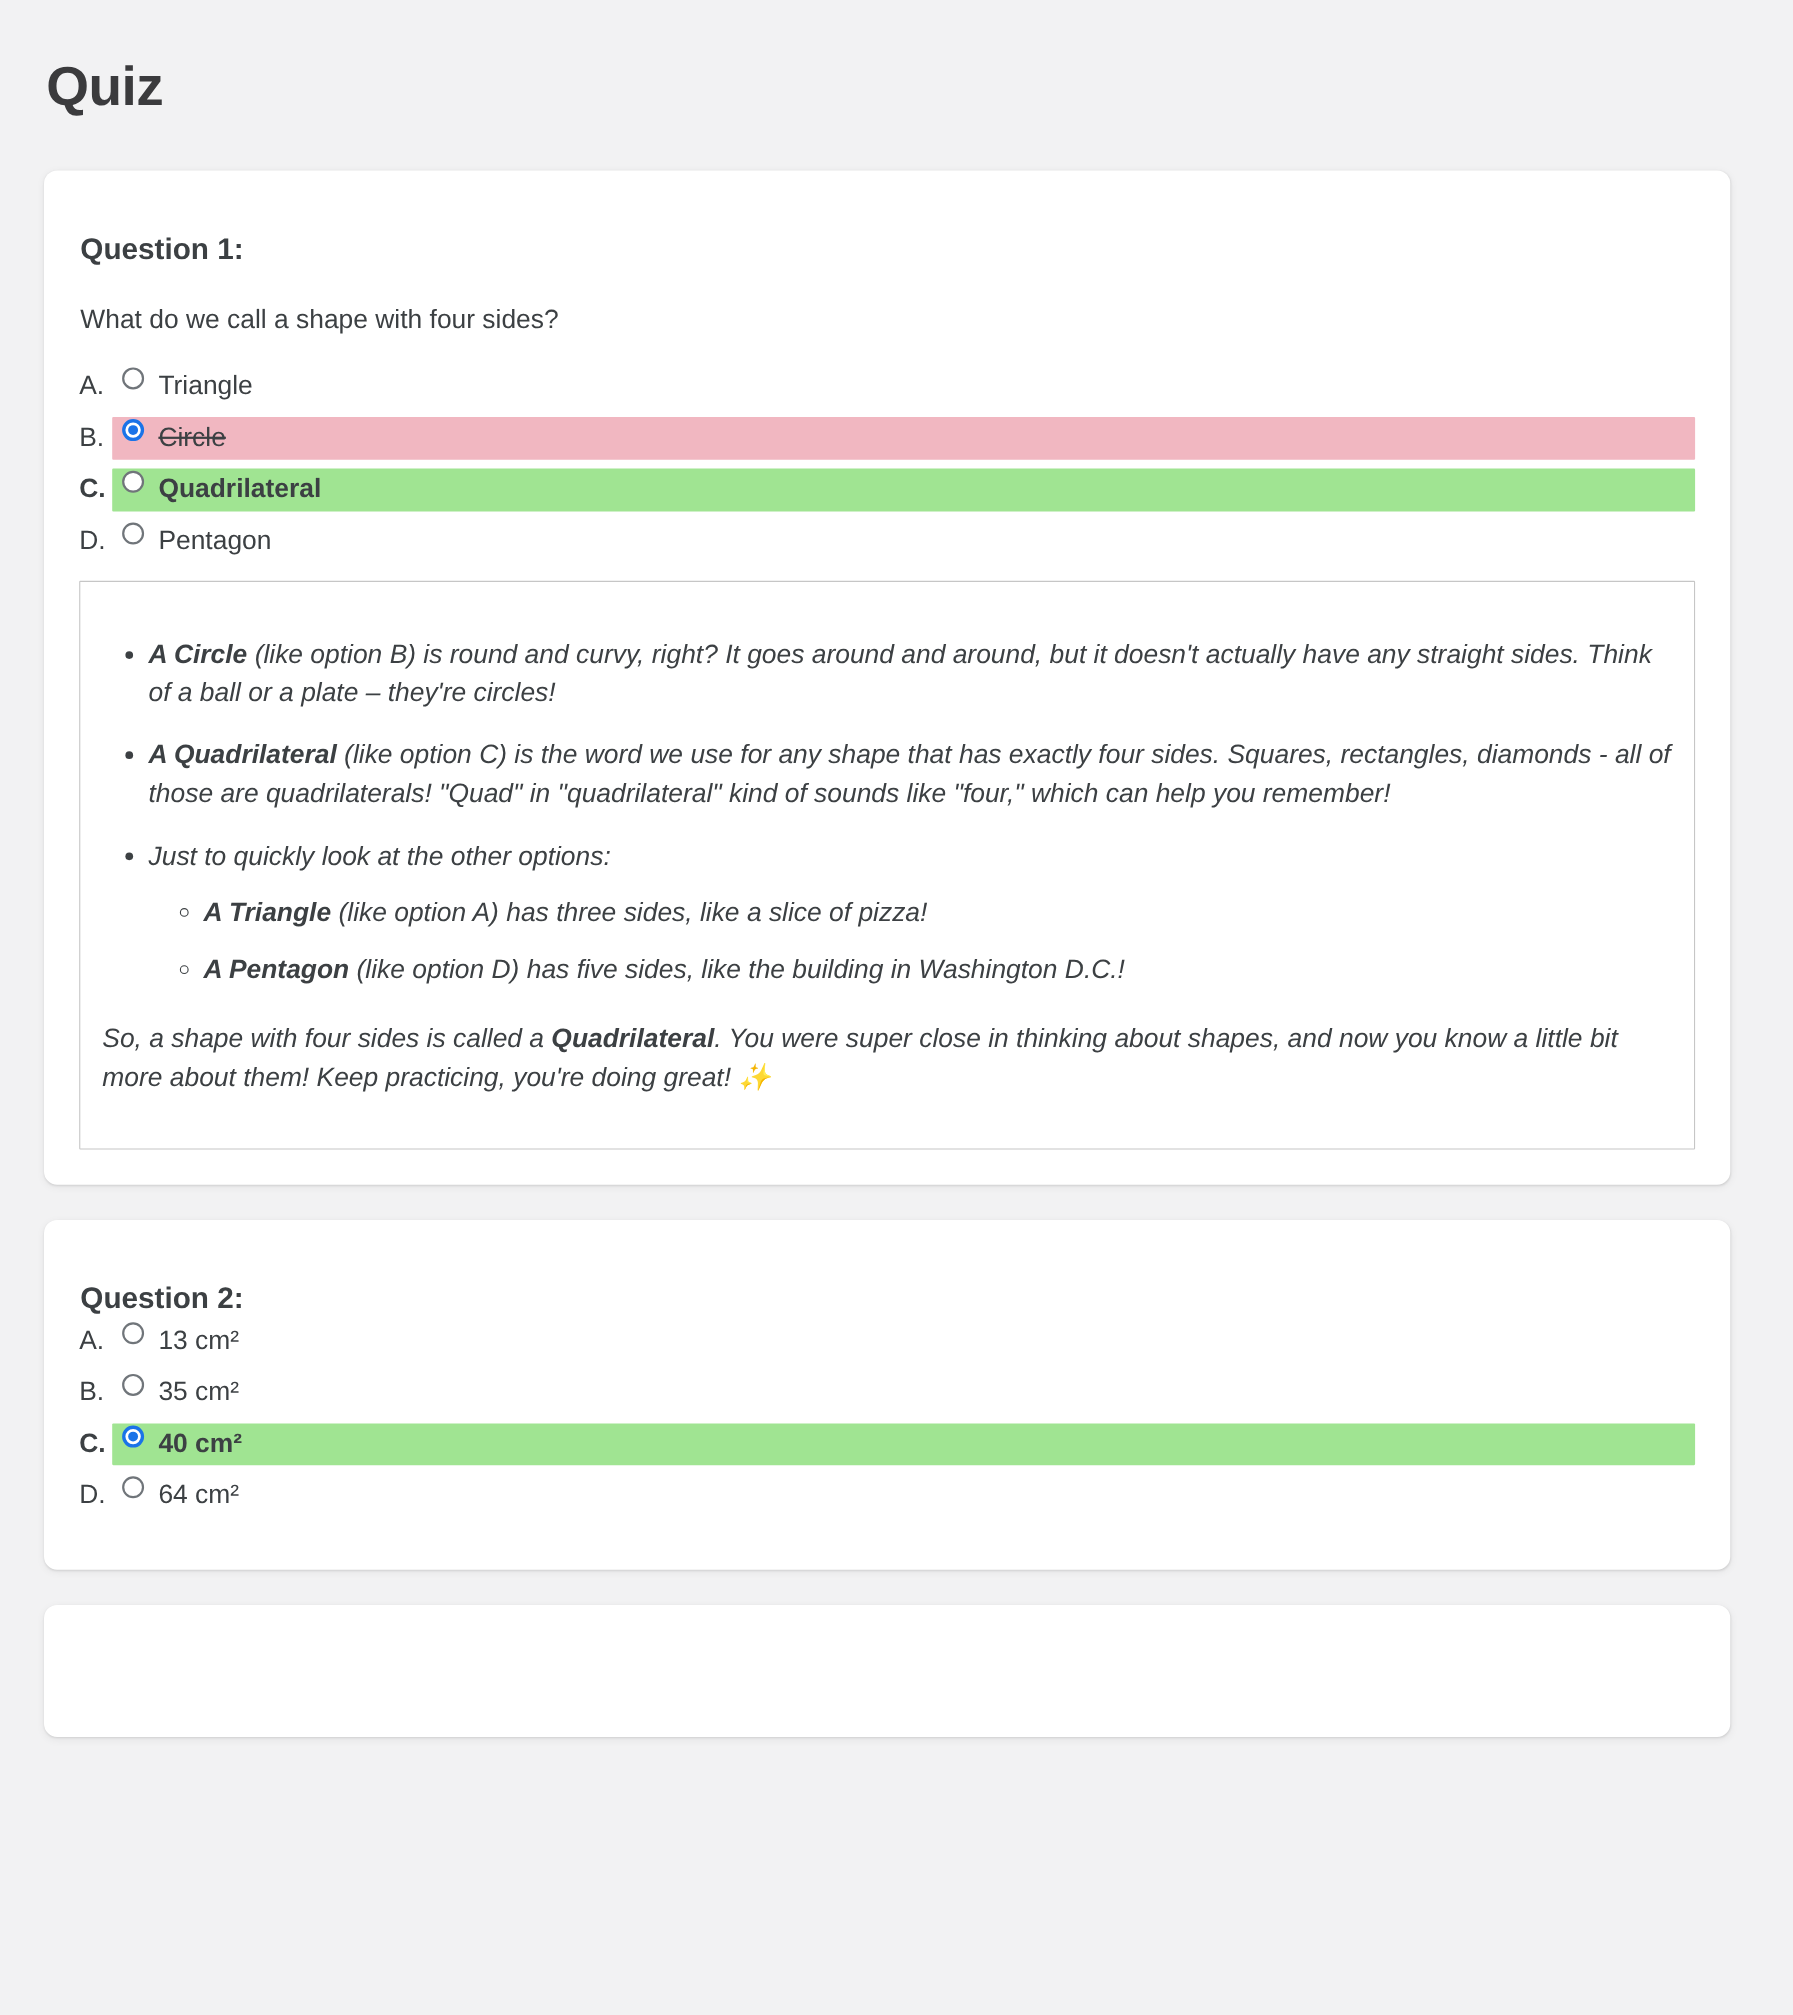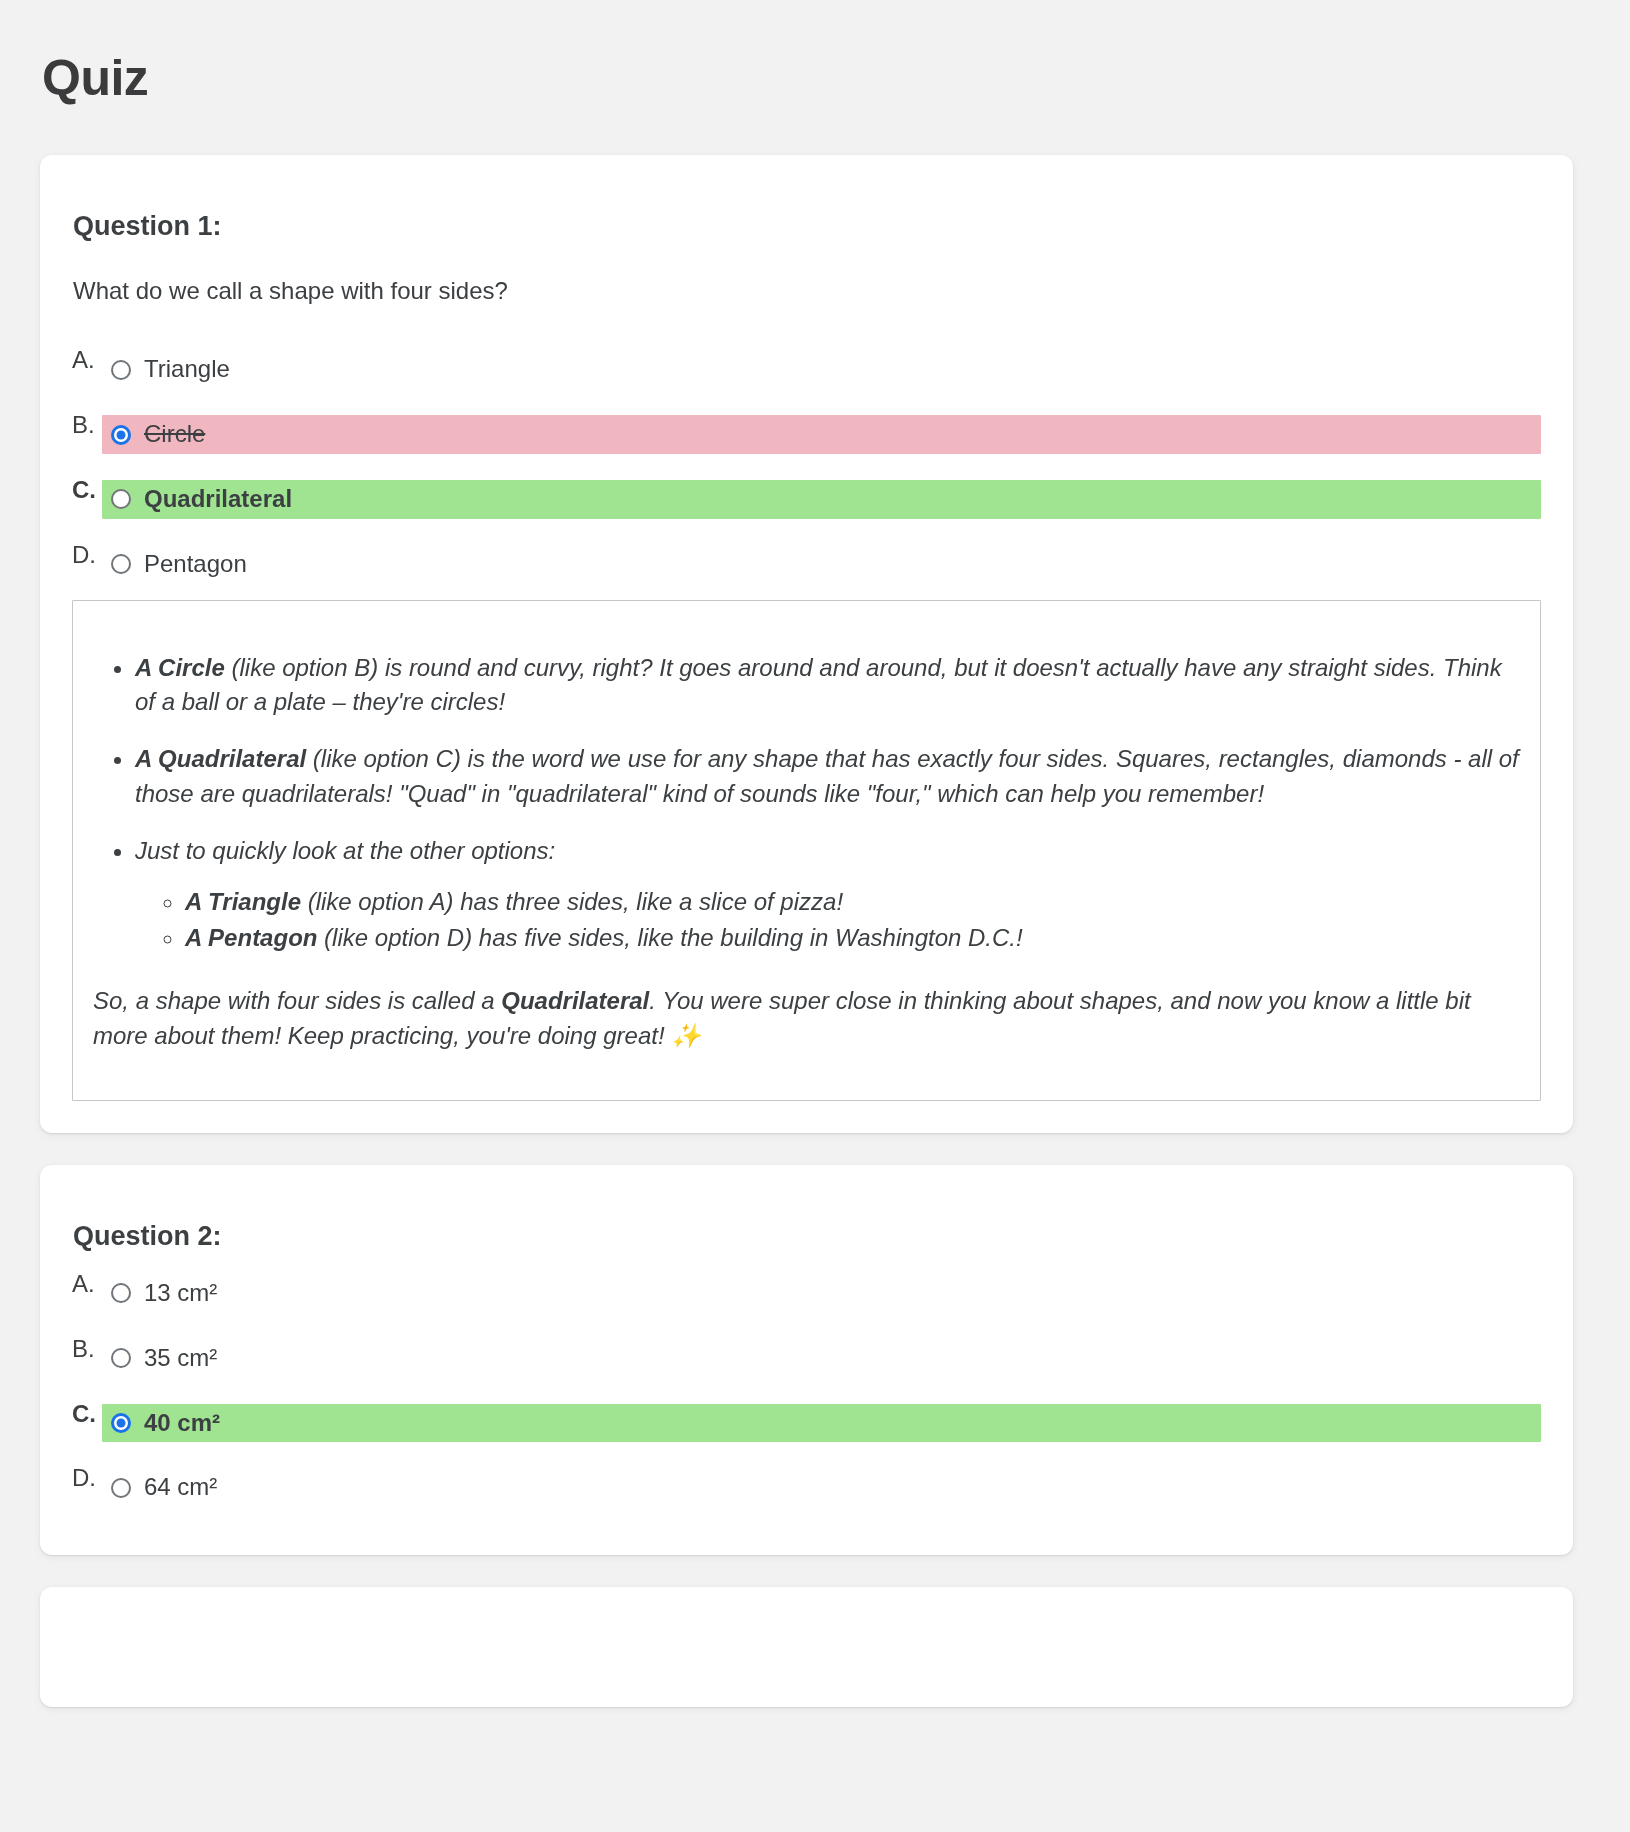--- a/index.html
+++ b/index.html
@@ -32,22 +32,22 @@
     margin-bottom:32px;
   }
   .card.partial-card{height:120px;padding:0}
   h3.q-heading{font-size:27px;font-weight:700;margin:0 0 0 1px}
   p.q-prompt{margin:28px 0 24px 1px}
   .options{margin-bottom:16px}
   .option-row{display:flex;align-items:center;margin-bottom:8px}
   .option-letter{flex:none;width:30px}
   .option-letter.bold{font-weight:700}
   .option-bar{
-    flex:1;display:flex;align-items:center;gap:13px;
-    padding:2px 9px;min-height:38px;border-radius:1px;margin-top:18px;
+    flex:1;display:flex;gap:13px;
+    padding:2px 9px;min-height:38px;border-radius:1px;
   }
   .option-bar.state-wrong{background:var(--wrong-bg)}
   .option-bar.state-correct{background:var(--correct-bg)}
   .option-label.bold{font-weight:700}
   .option-label.strike{text-decoration:line-through}
   .radio{
     flex:none;width:20px;height:20px;border-radius:50%;
     background:#fff;border:2px solid var(--radio-unselected);
     position:relative;display:inline-block;cursor:pointer;
   }
@@ -60,21 +60,21 @@
   }
   .feedback-box{
     border:1px solid var(--box-border);border-radius:1px;
     padding:22px 20px;margin-top:16px;
     font-style:italic;
   }
   .feedback-box p{margin:24px 0}
   .feedback-box ul{margin:28px 0;padding-left:42px;list-style:disc}
   .feedback-box ul ul{margin:16px 0 0;padding-left:50px;list-style:circle}
   .feedback-box li + li{margin-top:22px}
-  .feedback-box ul ul li + li{margin-top:2px}
+  .feedback-box ul ul li + li{margin-top:18px}
   .feedback-box .b{font-weight:700}
 </style>
 </head>
 <body>
 
 <div id="main">
   <h1 class="page-title">Quiz</h1>
   <div id="questions">
       <div class="card">
         <h3 class="q-heading">Question 1:</h3>

